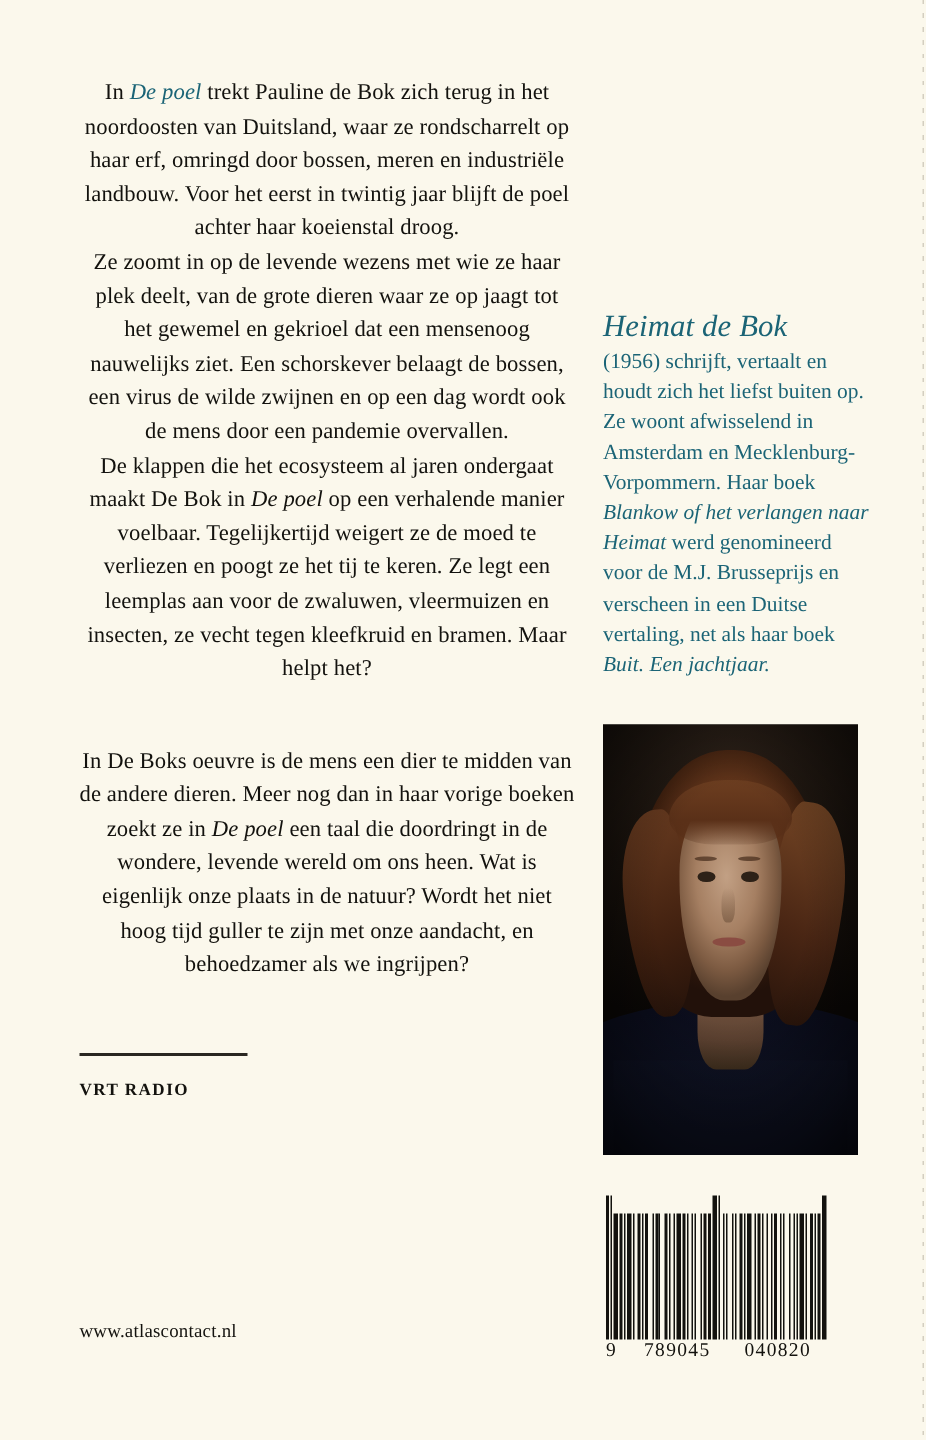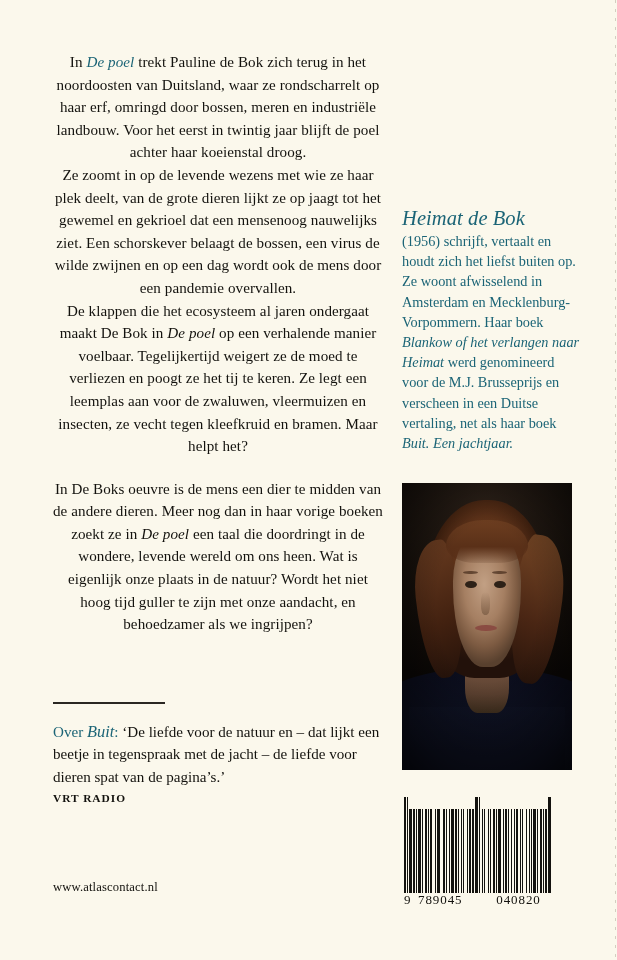--- a/index.html
+++ b/index.html
@@ -49,21 +49,21 @@
     font-size: 15.1px;
     line-height: 22.6px;
     letter-spacing: 0.005em;
     color: #13120e;
     text-align: center;
   }
   .blurb p {
     margin: 0;
   }
   .blurb p.gap {
-    margin-top: 20px;
+    margin-top: 39px;
   }
   .ital {
     font-style: italic;
   }
   .teal-ital {
     font-style: italic;
     color: #1b6476;
   }
 
   
@@ -296,40 +296,39 @@
   .barcode-digits {
     display: flex;
     width: 150px;
     font-size: 13px;
     letter-spacing: 0.07em;
     color: #13120e;
     margin-top: -1px;
     font-family: "Liberation Serif", "DejaVu Serif", serif;
   }
   .bc-d0 { width: 10px; text-align: left; }
-  .bc-d1 { flex: 1; text-align: left; padding-left: 4px; }
+  .bc-d1 { flex: 1; text-align: center; padding-left: 4px; }
   .bc-d2 { flex: 1; text-align: center; padding-right: 2px; }
 </style>
 </head>
 <body>
 
 <div id="cover">
 
   <div class="spine-marker"></div>
 
   <div class="blurb">
     <p><span>In </span><span class="teal-ital">De poel</span><span> trekt Pauline de Bok zich terug in het noordoosten van Duitsland, waar ze rondscharrelt op haar erf, omringd door bossen, meren en industriële landbouw. Voor het eerst in twintig jaar blijft de poel achter haar koeienstal droog.</span></p>
-    <p>Ze zoomt in op de levende wezens met wie ze haar plek deelt, van de grote dieren lijkt ze op jaagt tot het gewemel en gekrioel dat een mensenoog nauwelijks ziet. Een schorskever belaagt de bossen, een virus de wilde zwijnen en op een dag wordt ook de mens door een pandemie overvallen.</p>
+    <p>Ze zoomt in op de levende wezens met wie ze haar plek deelt, van de grote dieren waar ze op jaagt tot het gewemel en gekrioel dat een mensenoog nauwelijks ziet. Een schorskever belaagt de bossen, een virus de wilde zwijnen en op een dag wordt ook de mens door een pandemie overvallen.</p>
     <p><span>De klappen die het ecosysteem al jaren ondergaat maakt De Bok in </span><span class="ital">De poel</span><span> op een verhalende manier voelbaar. Tegelijkertijd weigert ze de moed te verliezen en poogt ze het tij te keren. Ze legt een leemplas aan voor de zwaluwen, vleermuizen en insecten, ze vecht tegen kleefkruid en bramen. Maar helpt het?</span></p>
     <p class="gap"><span>In De Boks oeuvre is de mens een dier te midden van de andere dieren. Meer nog dan in haar vorige boeken zoekt ze in </span><span class="ital">De poel</span><span> een taal die doordringt in de wondere, levende wereld om ons heen. Wat is eigenlijk onze plaats in de natuur? Wordt het niet hoog tijd guller te zijn met onze aandacht, en behoedzamer als we ingrijpen?</span></p>
   </div>
 
   <div class="quote-block">
     <div class="quote-rule"></div>
-    <p class="quote-text"><span class="quote-lead"><span>Over </span><span class="bookname">Buit</span><span>:</span></span><span> ‘De liefde voor de natuur en – dat lijkt een beetje in tegenspraak met de jacht – de liefde voor dieren spat van de pagina’s.’</span></p>
     <div class="quote-source">VRT RADIO</div>
   </div>
 
   <div class="website">www.atlascontact.nl</div>
 
   <div class="bio">
     <div class="bio-name">Heimat de Bok</div>
     <p class="bio-text"><span>(1956) schrijft, vertaalt en houdt zich het liefst buiten op. Ze woont afwisselend in Amsterdam en Mecklenburg-Vorpommern. Haar boek </span><span class="ital">Blankow of het verlangen naar Heimat</span><span> werd genomineerd voor de M.J. Brusseprijs en verscheen in een Duitse vertaling, net als haar boek </span><span class="ital">Buit. Een jachtjaar.</span></p>
   </div>
 

